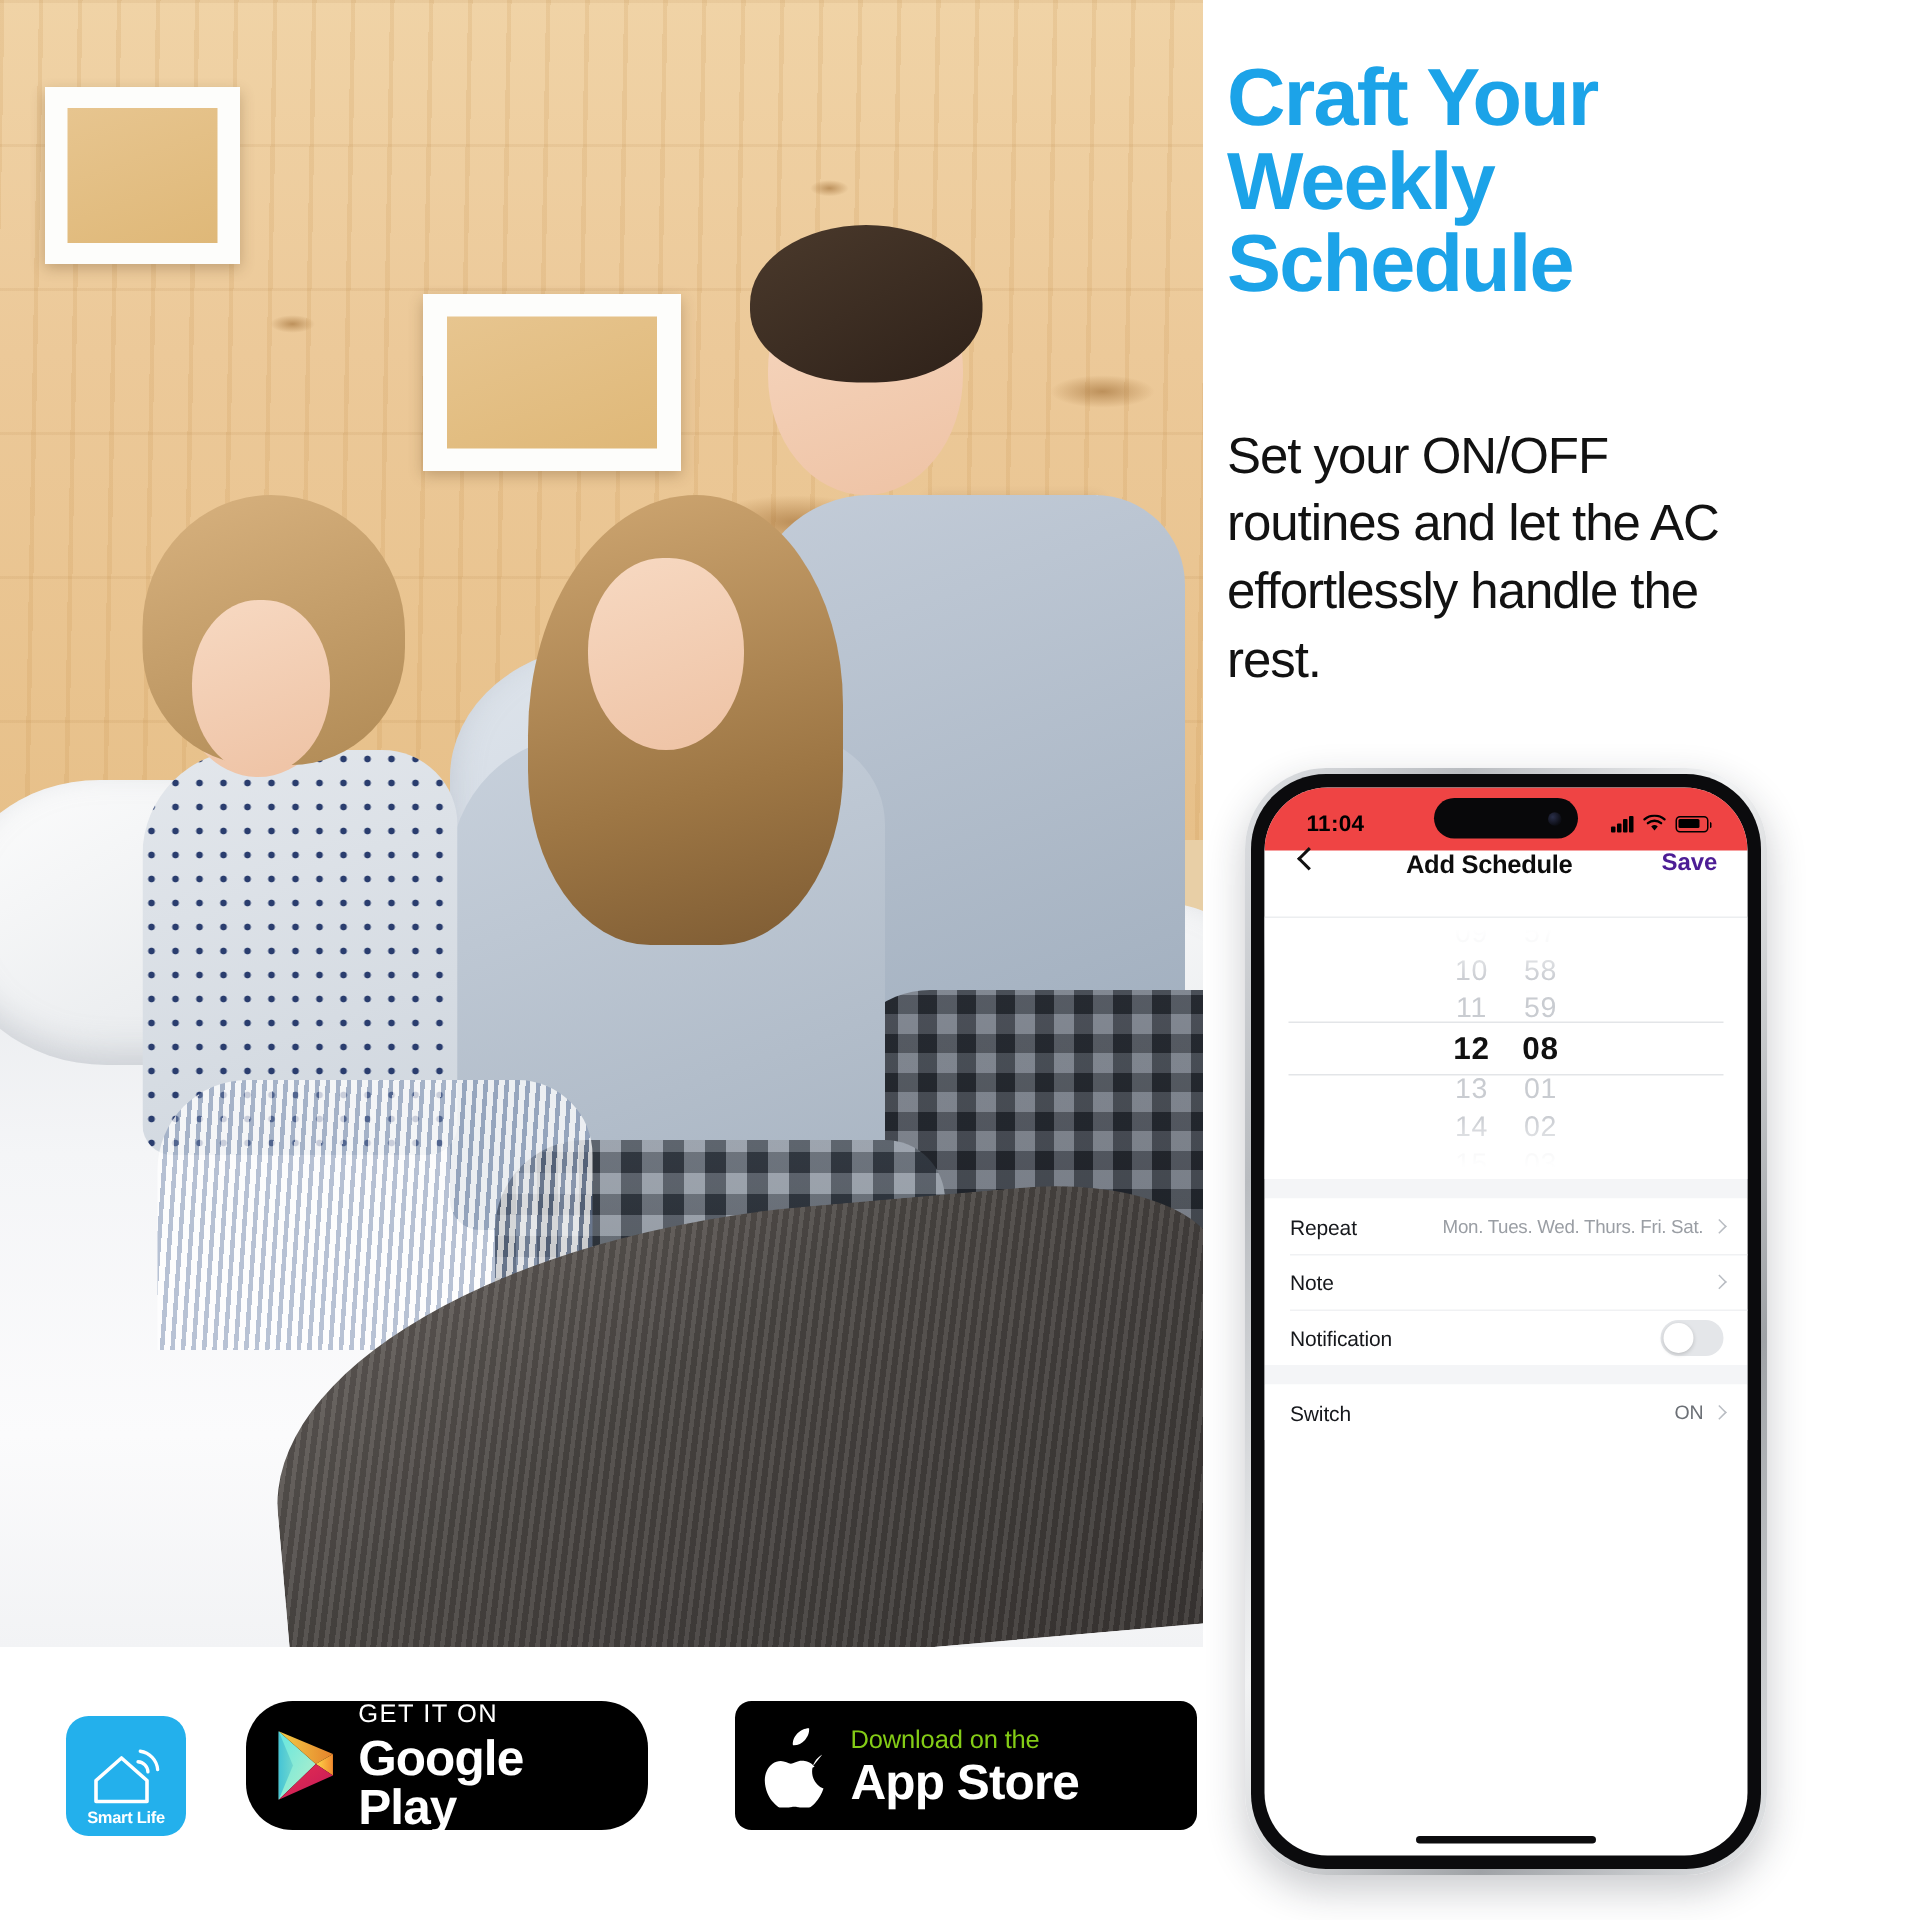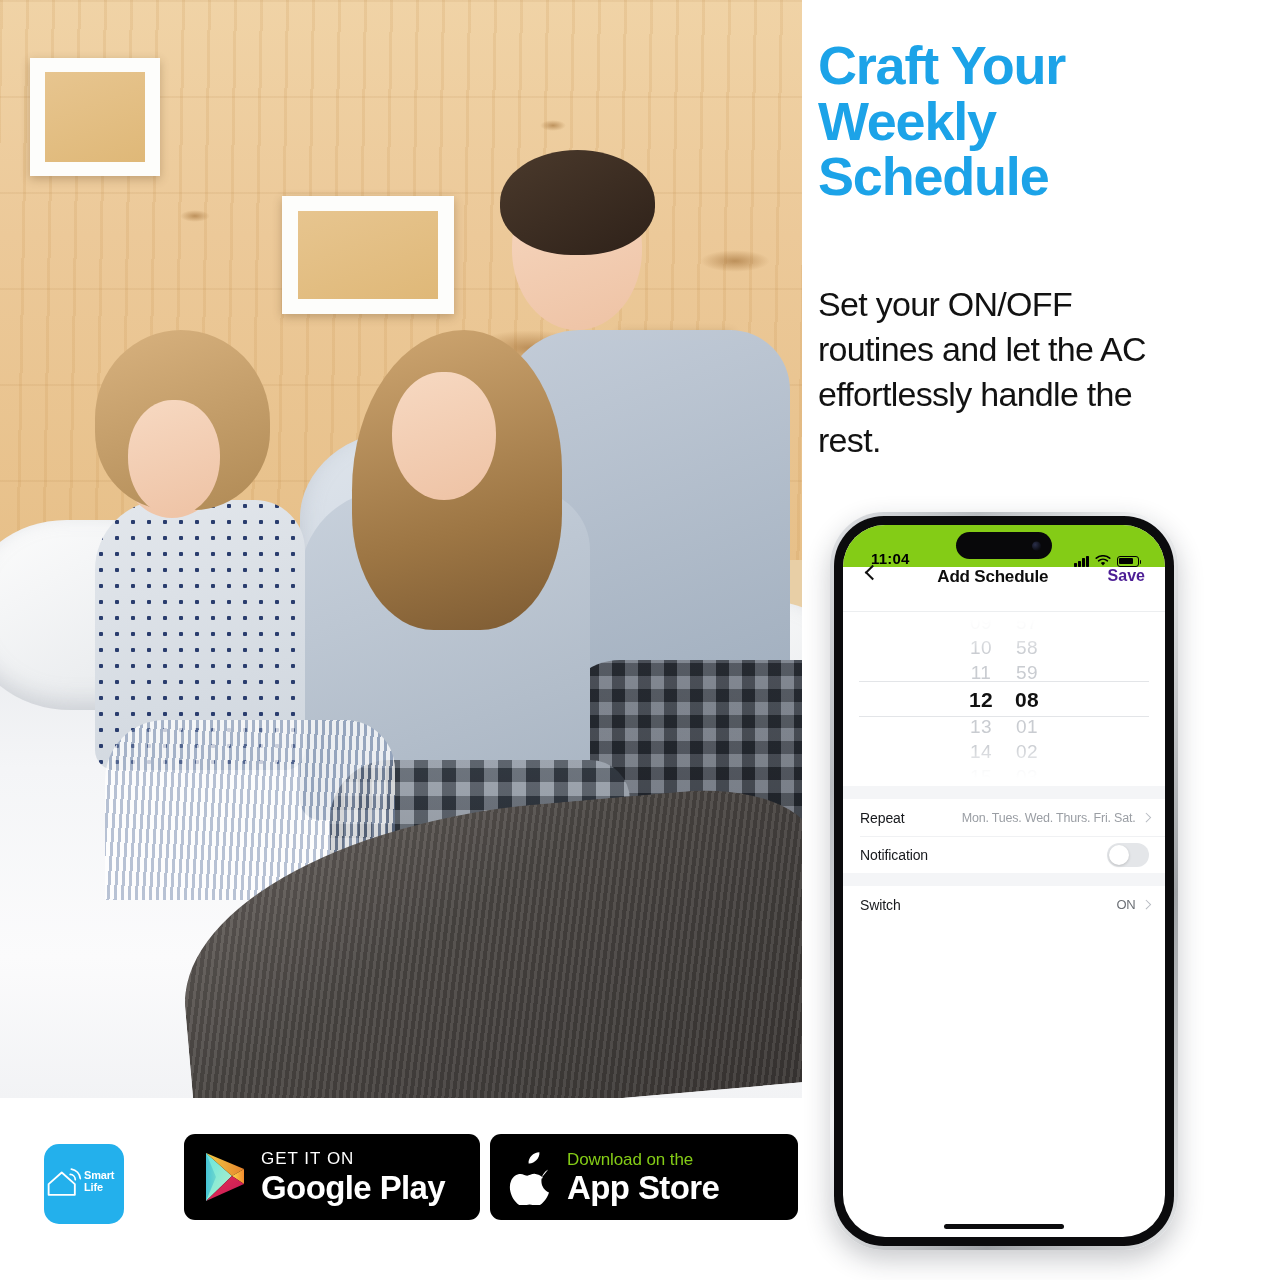--- a/index.html
+++ b/index.html
@@ -100,22 +100,22 @@
     width:100%; height:100%; border-radius:50px;
     background:#0b0b0d; padding:9px;
   }
   .screen {
     position:relative; width:100%; height:100%;
     border-radius:42px; background:#ffffff; overflow:hidden;
   }
 
   .statusbar {
     position:relative; height:42px;
-    display:flex; align-items:flex-end; justify-content:space-between;
-    padding:6px 26px 0 28px; background:#84cc16;
+    display:flex; align-items:center; justify-content:space-between;
+    padding:6px 26px 0 28px; background:#ef4444;
   }
   .clock { font-size:15px; font-weight:bold; color:#000; letter-spacing:.2px; }
   .dyn-island {
     position:absolute; left:50%; top:7px; transform:translateX(-50%);
     width:96px; height:27px; border-radius:16px; background:#08080a;
   }
   .dyn-island::after{
     content:""; position:absolute; right:11px; top:50%; transform:translateY(-50%);
     width:9px; height:9px; border-radius:50%;
     background:radial-gradient(circle at 35% 35%,#2a2f4a,#0c0d14 70%);
@@ -199,30 +199,30 @@
     position:absolute; left:50%; bottom:8px; transform:translateX(-50%);
     width:120px; height:5px; border-radius:3px; background:#0c0c0e;
   }
 
   
   .badges { position:absolute; left:0; top:1098px; width:802px; height:182px; background:#fff; }
 
   .smartlife {
     position:absolute; left:44px; top:46px; width:80px; height:80px;
     border-radius:15px; background:#23B0EC;
-    display:flex; flex-direction:row; align-items:center; justify-content:flex-end;
+    display:flex; flex-direction:column; align-items:center; justify-content:flex-end;
     padding-bottom:6px;
   }
   .sl-label { font-size:11px; color:#fff; font-weight:bold; letter-spacing:-.2px; }
 
   .badge {
     position:absolute; top:36px; height:86px; border-radius:11px; background:#000;
     display:flex; align-items:center; gap:13px; padding:0 18px;
   }
-  .badge-gp { left:184px; width:296px; }
+  .badge-gp { left:164px; width:268px;border-radius:31px; }
   .badge-as { left:490px; width:308px; }
   .badge-txt { display:flex; flex-direction:column; justify-content:center; line-height:1; }
   .badge-small { color:#fff; font-size:17px; letter-spacing:1px; margin-bottom:4px; }
   .badge-big { color:#fff; font-size:33px; font-weight:bold; letter-spacing:-.6px; }
   .badge-small-as { color:#84cc16; font-size:17px; letter-spacing:-.1px; margin-bottom:3px; }
 </style>
 </head>
 <body>
 
 <div class="photo">
@@ -345,20 +345,26 @@
           <div class="fade-bot"></div>
         </div>
 
         <div class="gap"></div>
 
         <div class="rows">
           <div class="row">
             <div class="row-label">Repeat</div>
             <div class="row-right">
               <div class="row-value">Mon. Tues. Wed. Thurs. Fri. Sat.</div>
+              <div class="chev"></div>
+            </div>
+          </div>
+          <div class="row">
+            <div class="row-label">Note</div>
+            <div class="row-right">
               <div class="chev"></div>
             </div>
           </div>
           <div class="row">
             <div class="row-label">Notification</div>
             <div class="row-right">
               <div class="toggle">
                   <i></i>
                 </div>
             </div>

